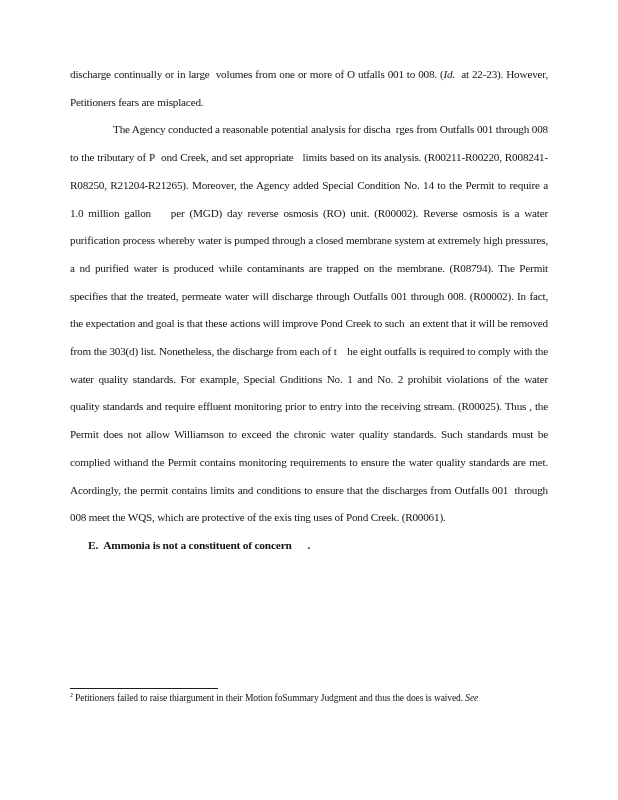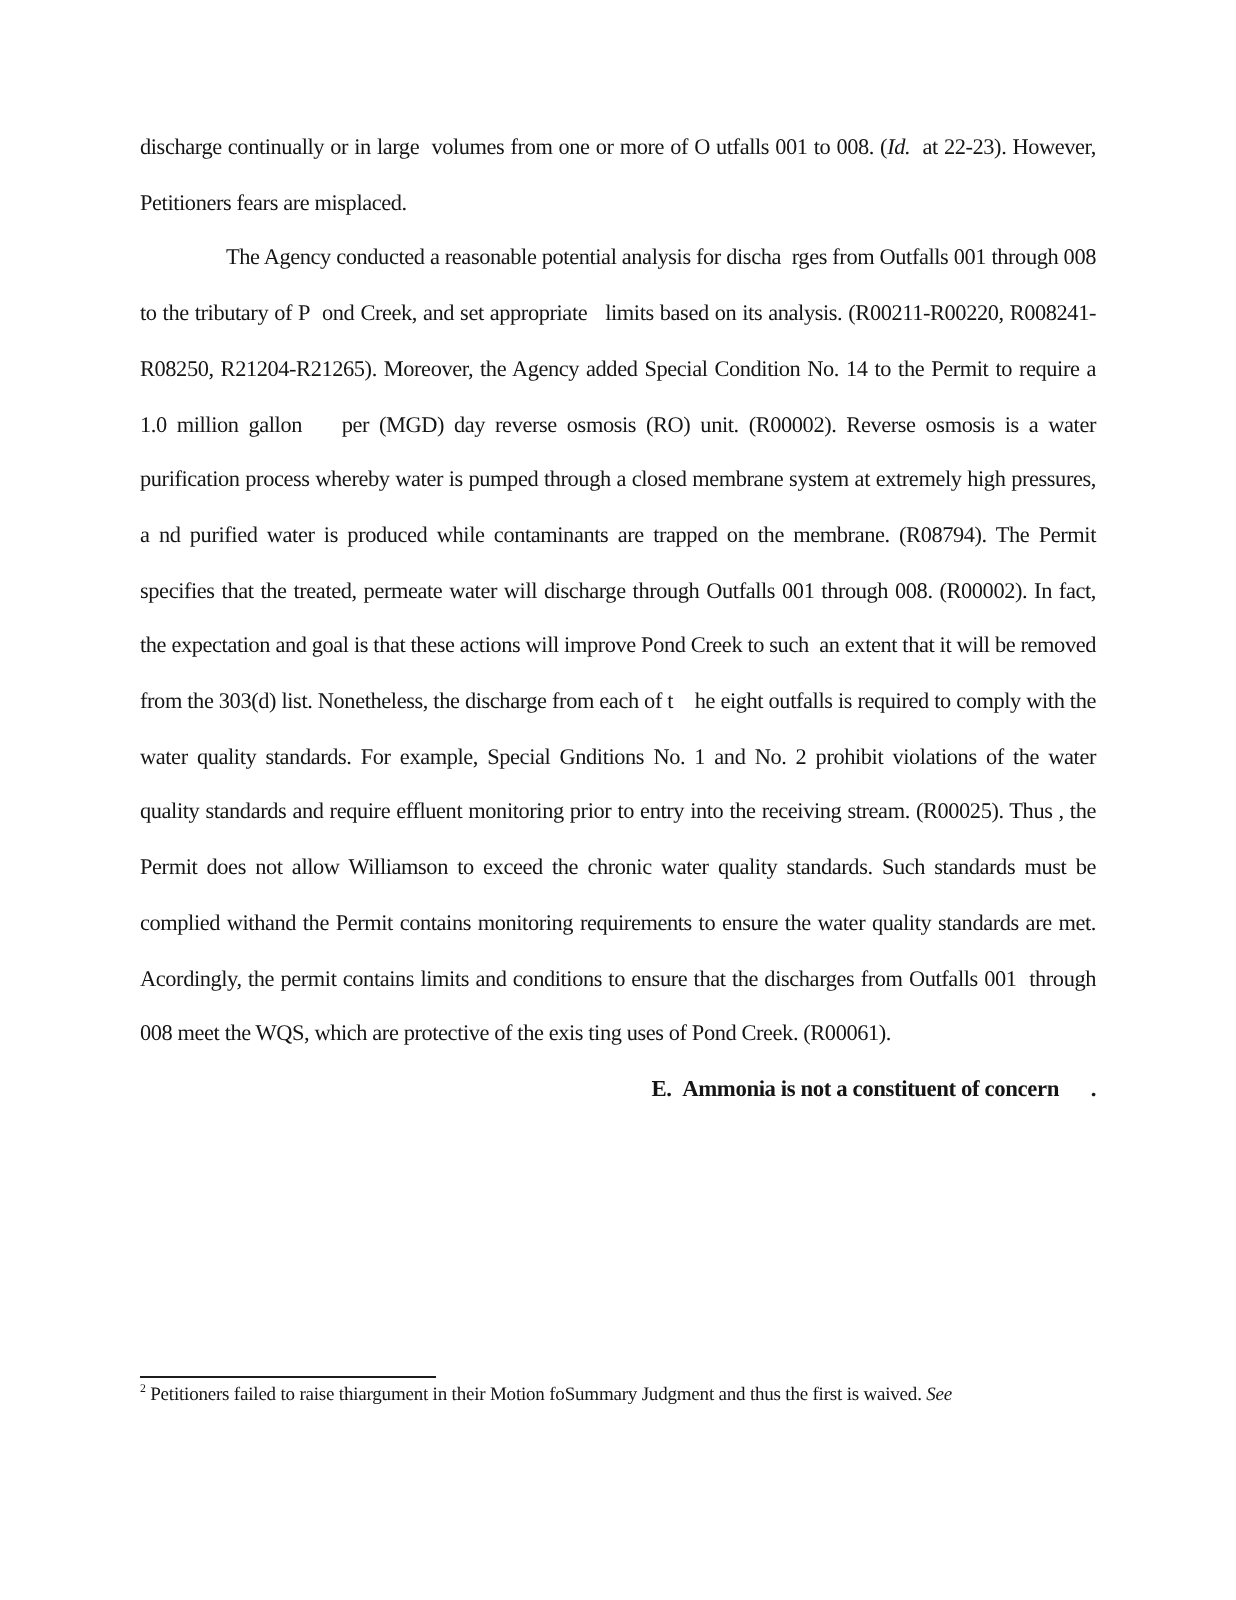--- a/index.html
+++ b/index.html
@@ -32,21 +32,21 @@
   p.indented {
     text-indent: 43px;
   }
   p.heading {
     margin: 0;
     padding-left: 18px;
     font-size: 11.4px;
     line-height: 27.7px;
     font-weight: bold;
     letter-spacing: -0.2px;
-    text-align: right;
+    text-align: left;
   }
   .footnote-area {
     position: absolute;
     top: 688px;
     left: 70px;
     width: 478px;
   }
   .footnote-rule {
     width: 148px;
     height: 1px;
@@ -83,18 +83,18 @@
 <div class="page">
 
   <main class="text-block" id="paragraphs">
       <p class="body-para"><span>discharge continually or in large&nbsp; volumes from one or more of O&nbsp;utfalls 001 to 008. (</span><em>Id.</em><span>&nbsp; at 22-23). However, Petitioners fears are misplaced.</span></p>
       <p class="body-para indented"><span>The Agency conducted a reasonable potential analysis for discha&nbsp;&nbsp;rges from Outfalls 001 through 008 to the tributary of P&nbsp;&nbsp;ond Creek, and set appropriate&nbsp;&nbsp; limits based on its analysis. (R00211-R00220, R008241-R08250, R21204-R21265). Moreover, the Agency added Special Condition No. 14 to the Permit to require a 1.0 million gallon&nbsp;&nbsp;&nbsp; per (MGD) day reverse osmosis (RO) unit. (R00002). Reverse osmosis is a water purification process whereby water is pumped through a closed membrane system at extremely high pressures, a nd purified water is produced while contaminants are trapped on the membrane. (R08794). The Permit specifies that the treated, permeate water will discharge through Outfalls 001 through 008. (R00002). In fact, the expectation and goal is that these actions will improve Pond Creek to such&nbsp; an extent that it will be removed from the 303(d) list. Nonetheless, the discharge from each of t&nbsp;&nbsp;&nbsp;&nbsp;he eight outfalls is required to comply with the water quality standards. For example, Special Gnditions No. 1 and No. 2 prohibit violations of the water quality standards and require effluent monitoring prior to entry into the receiving stream. (R00025). Thus , the Permit does not allow Williamson to exceed the chronic water quality standards. Such standards must be complied withand the Permit contains monitoring requirements to ensure the water quality standards are met. Acordingly, the permit contains limits and conditions to ensure that the discharges from Outfalls 001&nbsp; through 008 meet the WQS, which are protective of the exis&nbsp;ting uses of Pond Creek. (R00061).</span></p>
       <p class="heading"><span>E.&nbsp;&nbsp;Ammonia is not a constituent of concern&nbsp;&nbsp;&nbsp;&nbsp;&nbsp;&nbsp;.</span></p>
     </main>
 
   <footer class="footnote-area">
     <div class="footnote-rule"></div>
-    <p class="footnote" id="footnote"><sup>2</sup><span> Petitioners failed to raise thiargument in their Motion foSummary Judgment and thus the first is waived. </span><em>See Freedom&nbsp;&nbsp;&nbsp;OilCo.&nbsp;&nbsp;&nbsp;v. Illinois&nbsp;&nbsp;&nbsp;Pollution&nbsp;&nbsp;&nbsp;&nbsp;Control&nbsp;&nbsp;&nbsp;Bd</em><span> ., 275 Ill. App. 3d 508, 514 (4th Dist. 1993)</span></p>
+    <p class="footnote" id="footnote"><sup>2</sup><span> Petitioners failed to raise thiargument in their Motion foSummary Judgment and thus the does is waived. </span><em>See Freedom&nbsp;&nbsp;&nbsp;OilCo.&nbsp;&nbsp;&nbsp;v. Illinois&nbsp;&nbsp;&nbsp;Pollution&nbsp;&nbsp;&nbsp;&nbsp;Control&nbsp;&nbsp;&nbsp;Bd</em><span> ., 275 Ill. App. 3d 508, 514 (4th Dist. 1993)</span></p>
   </footer>
 
   <div class="page-number">10</div>
 
 </div>
 
 </body></html>

